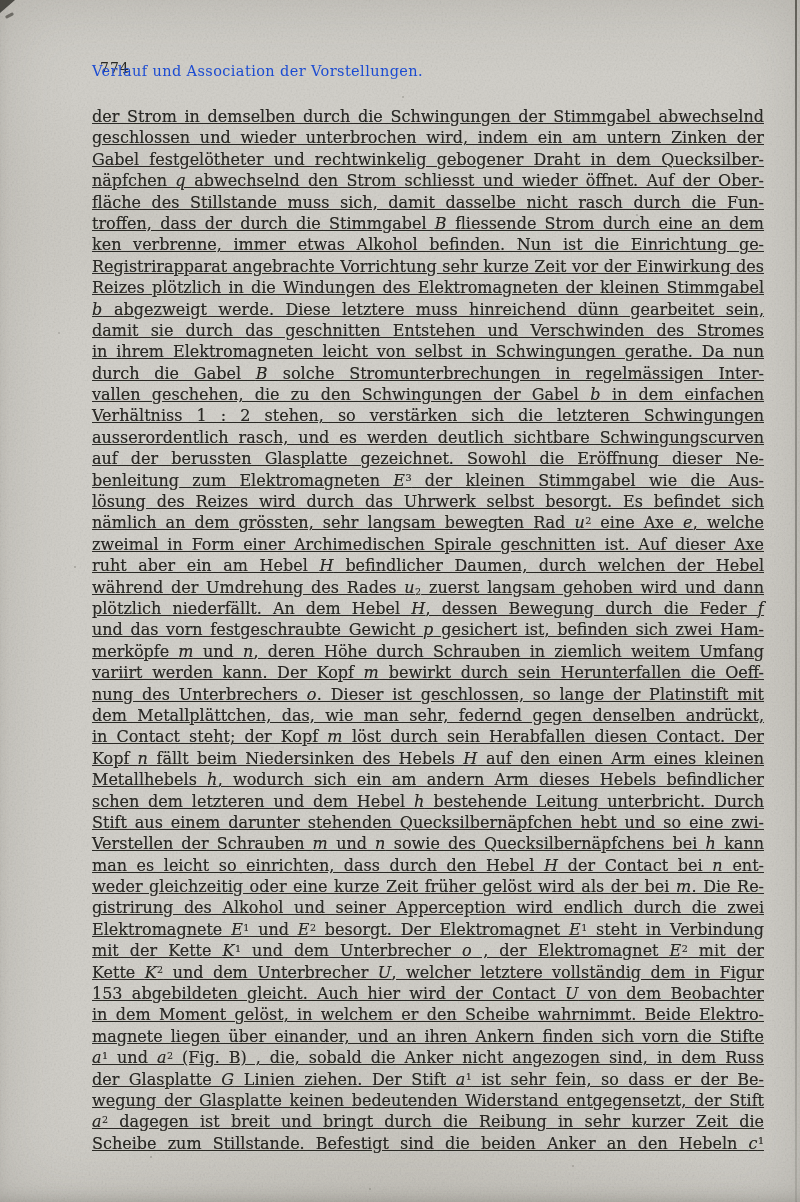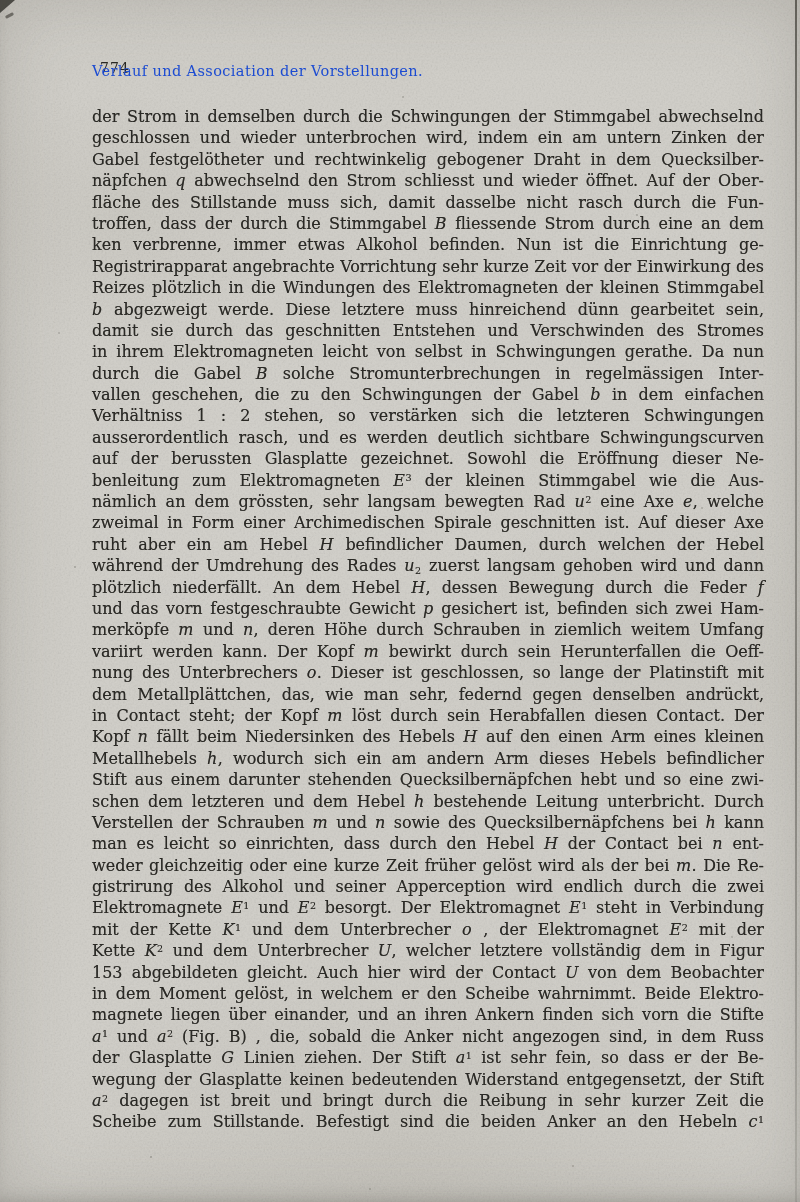--- a/index.html
+++ b/index.html
@@ -67,20 +67,21 @@
   
   .body-text {
     position: absolute; left: 92px; top: 106px; width: 672px;
     font-size: 16px; color: var(--ink, #2b2a26);
     text-shadow: 0 0 .5px rgba(43,42,38,.55);
   }
   .line {
     height: 21.4px; line-height: 21.4px;
     text-align: justify; text-align-last: justify;
     white-space: normal;
+    text-decoration: underline;
   }
   .line i { font-style: italic; letter-spacing: .4px; }
   .line sup { font-size: .6em; line-height: 0; position: relative; top: -.45em; vertical-align: baseline; }
   .line sub { font-size: .6em; line-height: 0; position: relative; top: .28em; vertical-align: baseline; }
 </style>
 </head>
 <body>
 
 <div class="page">
 
@@ -103,35 +104,36 @@
       <div class="line">Reizes plötzlich in die Windungen des Elektromagneten der kleinen Stimmgabel</div>
       <div class="line"><i>b</i> abgezweigt werde.  Diese letztere muss hinreichend dünn gearbeitet sein,</div>
       <div class="line">damit sie durch das geschnitten Entstehen und Verschwinden des Stromes</div>
       <div class="line">in ihrem Elektromagneten leicht von selbst in Schwingungen gerathe.  Da nun</div>
       <div class="line">durch die Gabel <i>B</i> solche Stromunterbrechungen in regelmässigen Inter-</div>
       <div class="line">vallen geschehen, die zu den Schwingungen der Gabel <i>b</i> in dem einfachen</div>
       <div class="line">Verhältniss 1 : 2 stehen, so verstärken sich die letzteren Schwingungen</div>
       <div class="line">ausserordentlich rasch, und es werden deutlich sichtbare Schwingungscurven</div>
       <div class="line">auf der berussten Glasplatte gezeichnet.  Sowohl die Eröffnung dieser Ne-</div>
       <div class="line">benleitung zum Elektromagneten <i>E</i><sup>3</sup> der kleinen Stimmgabel wie die Aus-</div>
+      <div class="line">lösung des Reizes wird durch das Uhrwerk selbst besorgt.  Es befindet sich</div>
       <div class="line">nämlich an dem grössten, sehr langsam bewegten Rad <i>u</i><sup>2</sup> eine Axe <i>e</i>, welche</div>
       <div class="line">zweimal in Form einer Archimedischen Spirale geschnitten ist.  Auf dieser Axe</div>
       <div class="line">ruht aber ein am Hebel <i>H</i> befindlicher Daumen, durch welchen der Hebel</div>
       <div class="line">während der Umdrehung des Rades <i>u</i><sub>2</sub> zuerst langsam gehoben wird und dann</div>
       <div class="line">plötzlich niederfällt.  An dem Hebel <i>H</i>, dessen Bewegung durch die Feder <i>f</i></div>
       <div class="line">und das vorn festgeschraubte Gewicht <i>p</i> gesichert ist, befinden sich zwei Ham-</div>
       <div class="line">merköpfe <i>m</i> und <i>n</i>, deren Höhe durch Schrauben in ziemlich weitem Umfang</div>
       <div class="line">variirt werden kann.  Der Kopf <i>m</i> bewirkt durch sein Herunterfallen die Oeff-</div>
       <div class="line">nung des Unterbrechers <i>o</i>.  Dieser ist geschlossen, so lange der Platinstift mit</div>
       <div class="line">dem Metallplättchen, das, wie man sehr, federnd gegen denselben andrückt,</div>
       <div class="line">in Contact steht; der Kopf <i>m</i> löst durch sein Herabfallen diesen Contact.  Der</div>
       <div class="line">Kopf <i>n</i> fällt beim Niedersinken des Hebels <i>H</i> auf den einen Arm eines kleinen</div>
       <div class="line">Metallhebels <i>h</i>, wodurch sich ein am andern Arm dieses Hebels befindlicher</div>
+      <div class="line">schen dem letzteren und dem Hebel <i>h</i> bestehende Leitung unterbricht.  Durch</div>
       <div class="line">Stift aus einem darunter stehenden Quecksilbernäpfchen hebt und so eine zwi-</div>
-      <div class="line">schen dem letzteren und dem Hebel <i>h</i> bestehende Leitung unterbricht.  Durch</div>
       <div class="line">Verstellen der Schrauben <i>m</i> und <i>n</i> sowie des Quecksilbernäpfchens bei <i>h</i> kann</div>
       <div class="line">man es leicht so einrichten, dass durch den Hebel <i>H</i> der Contact bei <i>n</i> ent-</div>
       <div class="line">weder gleichzeitig oder eine kurze Zeit früher gelöst wird als der bei <i>m</i>.  Die Re-</div>
       <div class="line">gistrirung des Alkohol und seiner Apperception wird endlich durch die zwei</div>
       <div class="line">Elektromagnete <i>E</i><sup>1</sup> und <i>E</i><sup>2</sup> besorgt.  Der Elektromagnet <i>E</i><sup>1</sup> steht in Verbindung</div>
       <div class="line">mit der Kette <i>K</i><sup>1</sup> und dem Unterbrecher <i>o</i> , der Elektromagnet <i>E</i><sup>2</sup> mit der</div>
       <div class="line">Kette <i>K</i><sup>2</sup> und dem Unterbrecher <i>U</i>, welcher letztere vollständig dem in Figur</div>
       <div class="line">153 abgebildeten gleicht.  Auch hier wird der Contact <i>U</i> von dem Beobachter</div>
       <div class="line">in dem Moment gelöst, in welchem er den Scheibe wahrnimmt.  Beide Elektro-</div>
       <div class="line">magnete liegen über einander, und an ihren Ankern finden sich vorn die Stifte</div>

